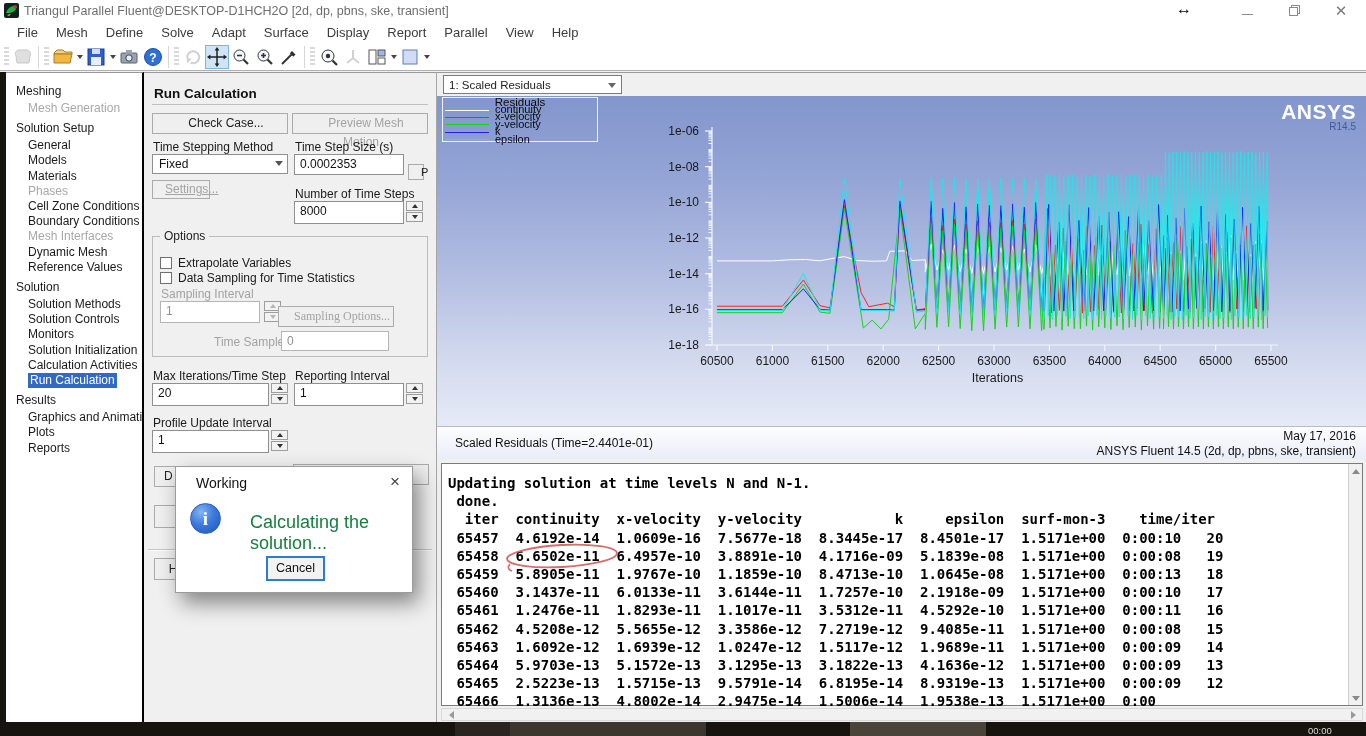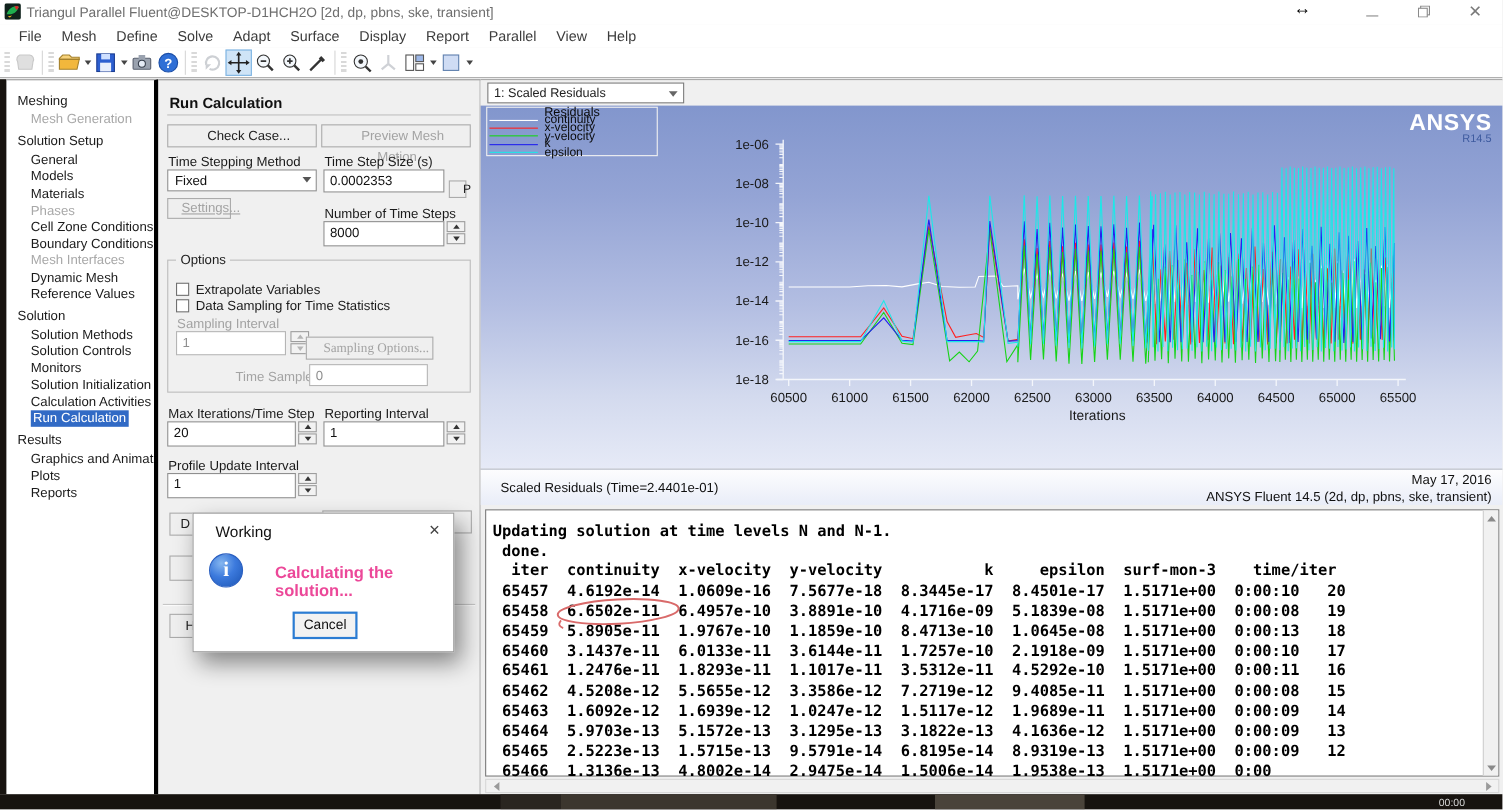--- a/index.html
+++ b/index.html
@@ -22,21 +22,21 @@
   .toolbar { position:absolute; left:0; top:43px; width:1366px; height:28px; background:#ffffff; border-bottom:1px solid #b0b0b0; display:flex; align-items:center; padding-left:2px; }
   .tb-grip { width:5px; height:20px; margin:0 2px; background:repeating-linear-gradient(180deg,#d9d9d9 0 2px,#ffffff 2px 4px); }
   .tb-sep { width:1px; height:22px; background:#d6d6d6; margin:0 3px; }
   .tb-btn { width:24px; height:24px; display:flex; align-items:center; justify-content:center; border:1px solid transparent; }
   .tb-btn.active { background:#cfe4f7; border:1px solid #7eb4e2; }
   .tb-dd { width:9px; height:24px; display:flex; align-items:center; justify-content:center; }
   .tri-dn { width:0; height:0; border-left:3.5px solid transparent; border-right:3.5px solid transparent; border-top:4px solid #444; }
 
   
   .left-strip { position:absolute; left:0; top:72px; width:6px; height:650px; background:#17130f; }
-  .sidebar { position:absolute; left:6px; top:72px; width:138px; height:650px; background:#ffffff; border-top:1px solid #9a9a9a; border-right:4px solid #000000; overflow:hidden; padding-top:6px; }
+  .sidebar { position:absolute; left:6px; top:72px; width:138px; height:650px; background:#ffffff; border-top:1px solid #9a9a9a; border-right:2px solid #000000; overflow:hidden; padding-top:6px; }
   .tree-section { margin:5px 0 2px 10px; font-size:12px; color:#1a1a1a; line-height:15px; }
   .tree-item { margin-left:22px; font-size:12px; line-height:15.2px; color:#1a1a1a; white-space:nowrap; }
   .tree-item.disabled { color:#a8a8a8; }
   .tree-item.selected { background:#316ac5; color:#ffffff; display:inline-block; margin-left:22px; padding:0 2px; }
 
   .panel { position:absolute; left:144px; top:72px; width:293px; height:650px; background:#f0f0f0; border-top:1px solid #9a9a9a; border-right:1px solid #a6a6a6; }
   .panel-title { position:absolute; left:10px; top:13px; font-size:13.5px; font-weight:bold; color:#111; }
   .panel-rule { position:absolute; left:8px; top:31px; width:276px; border-top:1px solid #c0c0c0; }
   .btn { position:absolute; background:#efefef; border:1px solid #ababab; font-size:12px; color:#222; text-align:center;padding-left:12px; }
   .btn.disabled { color:#a3a3a3; }
@@ -89,21 +89,21 @@
   .hs-btn { position:absolute; top:0; width:14px; height:11px; display:flex; align-items:center; justify-content:center; }
   .annotation-svg { position:absolute; left:58px; top:76px; pointer-events:none; }
 
   
   .dialog { position:absolute; left:175px; top:466px; width:238px; height:127px; background:#ffffff; border:1px solid #9b9b9b; box-shadow:6px 10px 20px rgba(0,0,0,0.45); z-index:50; }
   .dlg-title { position:absolute; left:20px; top:8px; font-size:14px; color:#111; }
   .dlg-close { position:absolute; right:12px; top:5px; font-size:17px; color:#444; }
   .info-icon { position:absolute; left:14px; top:36px; width:31px; height:31px; border-radius:50%;
                background:radial-gradient(circle at 35% 28%, #85b6ef 0%, #3c7add 45%, #1c55b4 100%);
                border:1px solid #2a5fc0; color:#fff; font-family:"Liberation Serif",serif; font-weight:bold; font-size:19px; text-align:center; line-height:30px; }
-  .dlg-msg { position:absolute; left:74px; top:45px; font-size:15px; color:#ec4899;font-weight:bold; }
+  .dlg-msg { position:absolute; left:74px; top:45px; font-size:18px; color:#15803d; }
   .dlg-cancel { position:absolute; left:90px; top:89px; width:59px; height:25px; background:#f2f2f2; border:2px solid #2b7cd3; font-size:12.5px; text-align:center; line-height:21px; color:#111; }
 
   
   .taskbar { position:absolute; left:0; top:722px; width:1366px; height:14px; background:#17130f; overflow:hidden; }
   .tb-seg { position:absolute; top:0; height:14px; }
   .tb-clock { position:absolute; left:1308px; top:3px; font-size:9.5px; color:#d8d8d8; }
 
   svg text { font-family:"Liberation Sans",sans-serif; }
 </style>
 </head>

